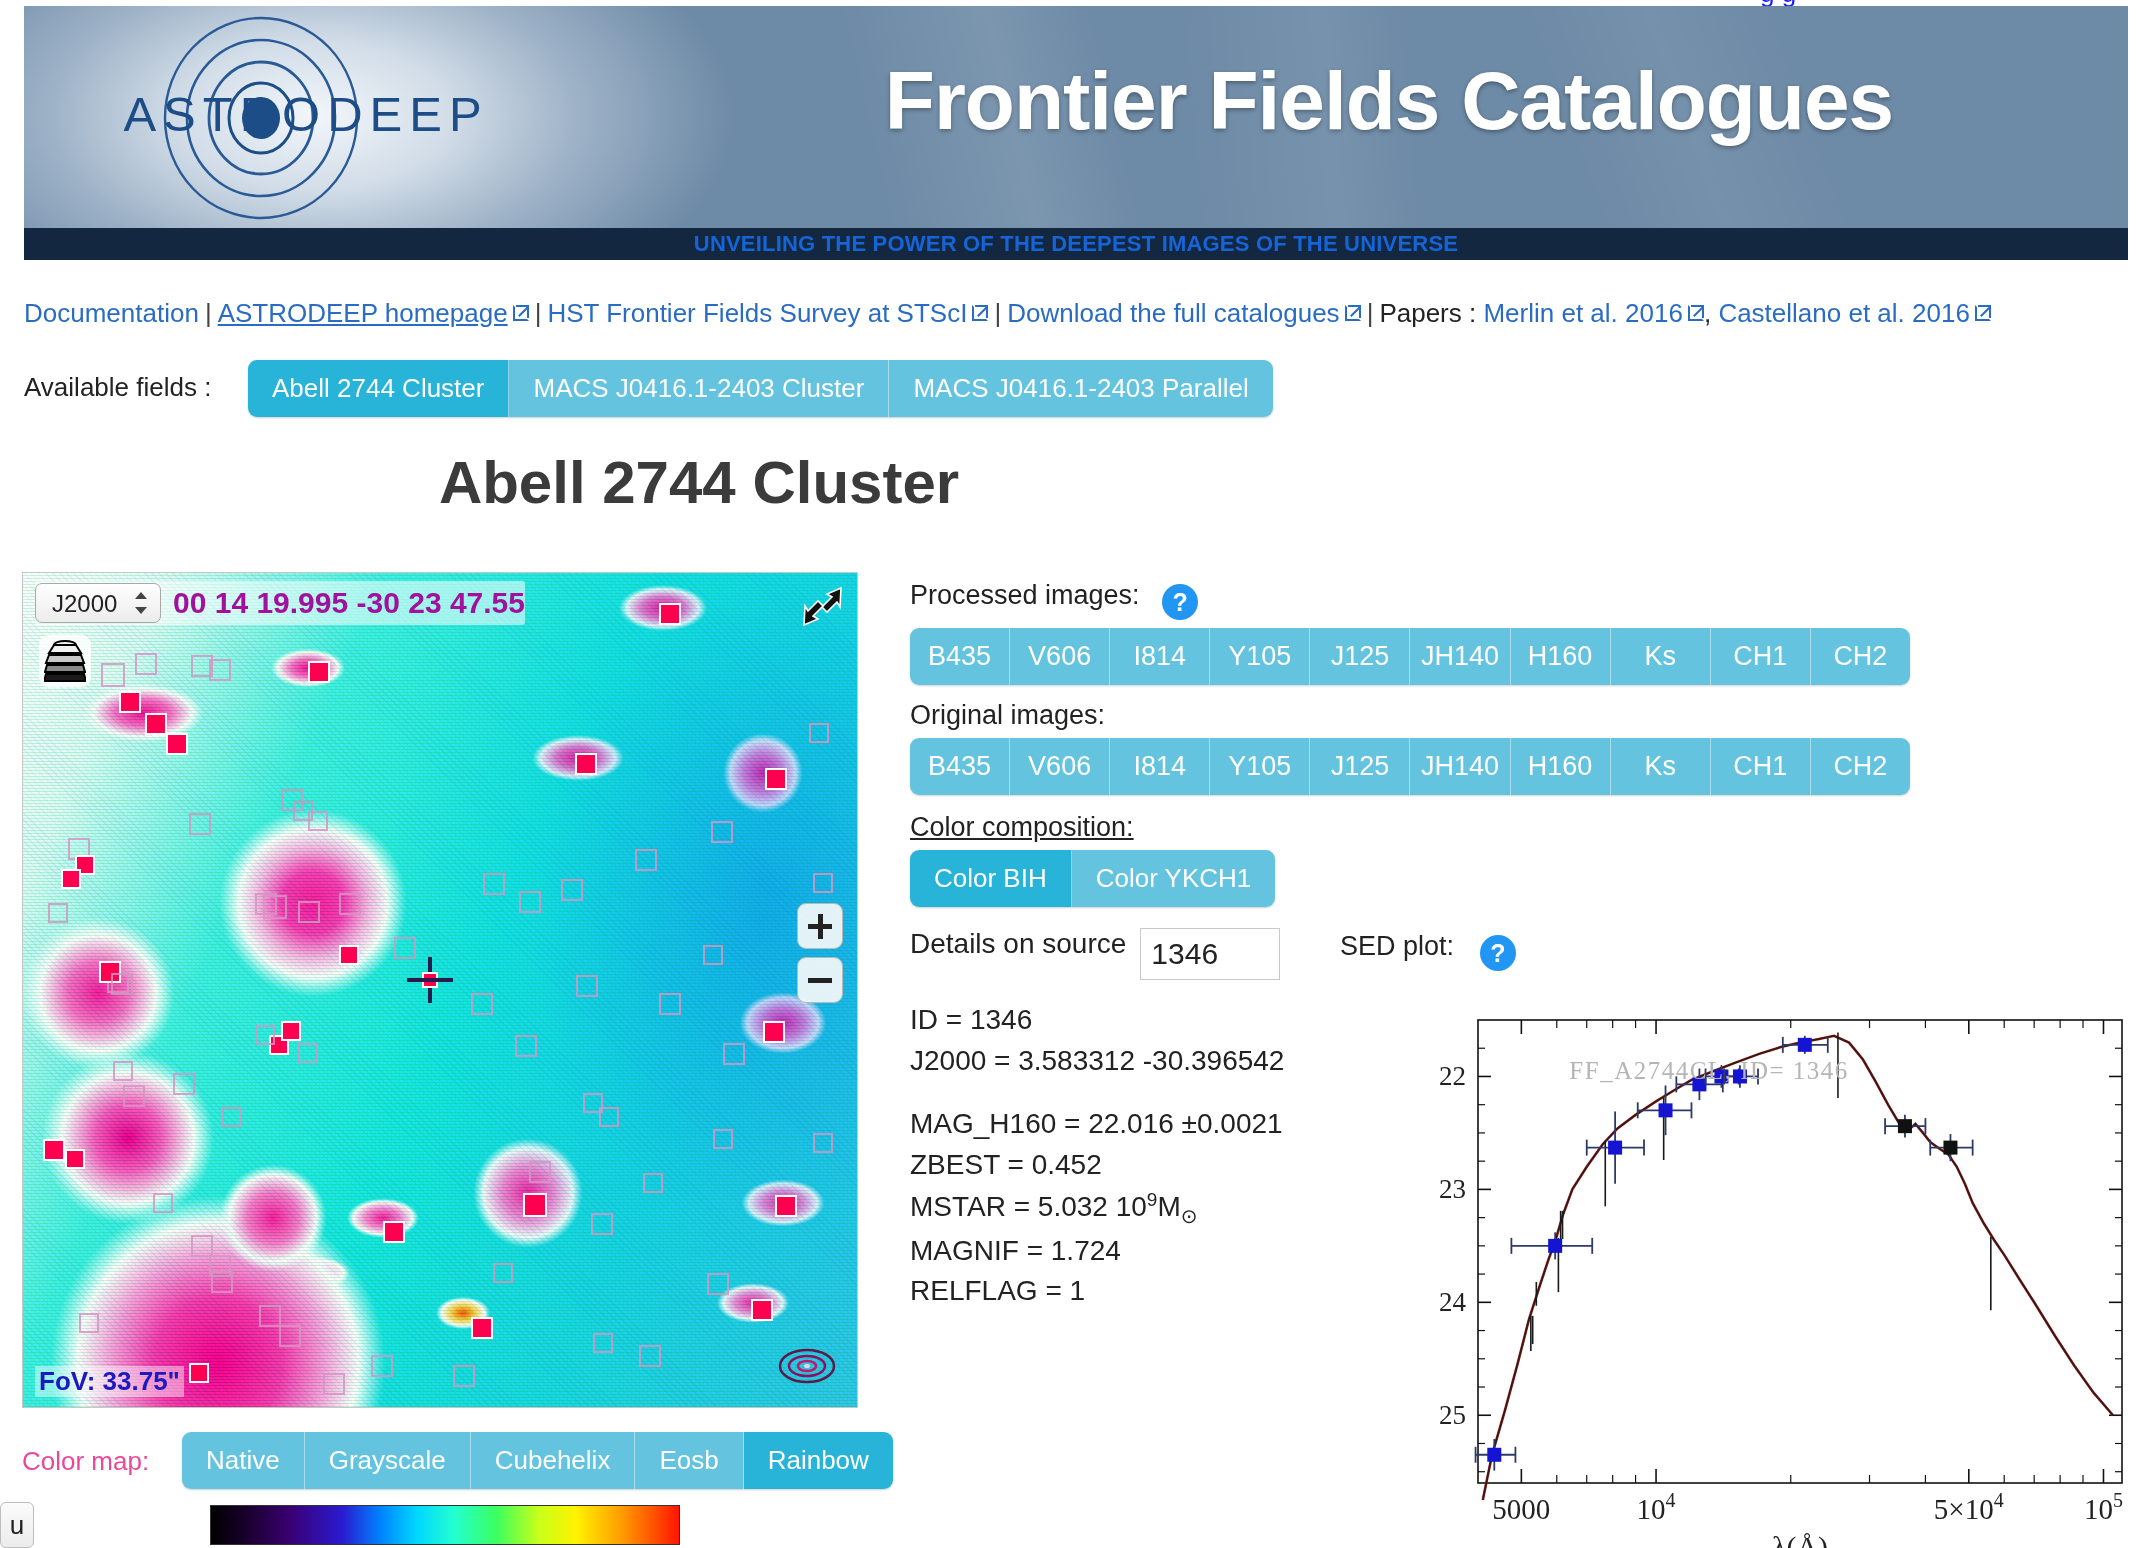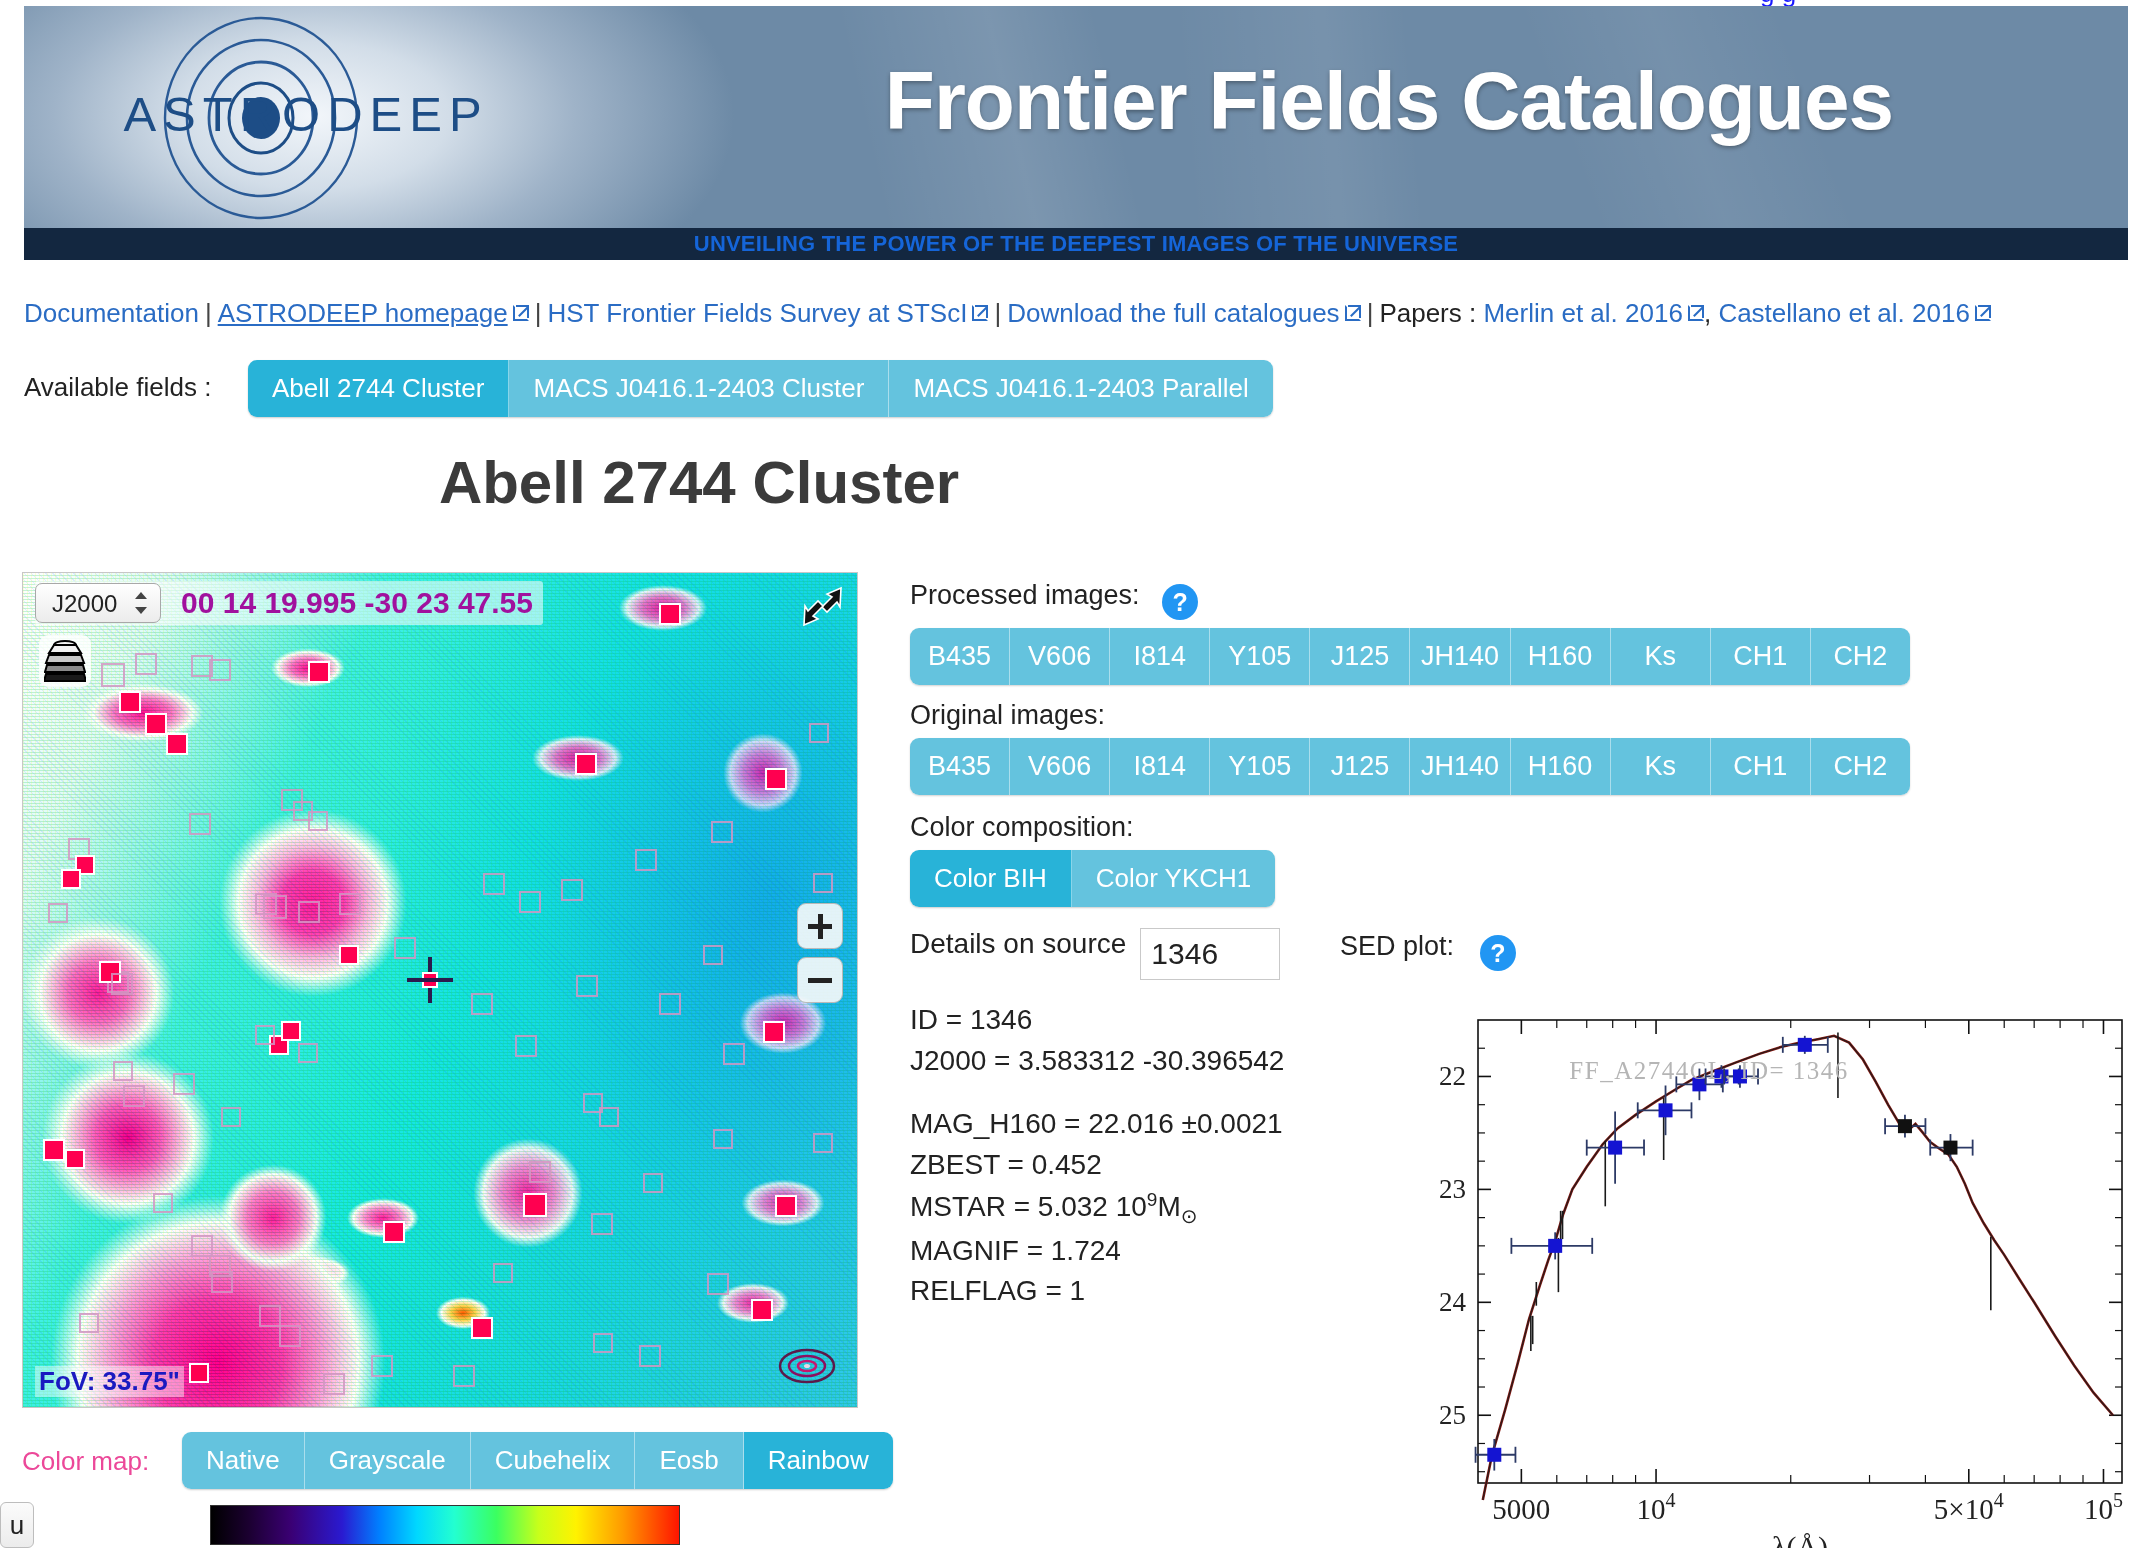--- a/index.html
+++ b/index.html
@@ -166,22 +166,22 @@
   }
   .crosshair::before { left: 21px; top: 0; width: 4px; height: 46px; }
   .crosshair::after { top: 21px; left: 0; height: 4px; width: 46px; }
   .crosshair i {
     position: absolute; left: 15px; top: 15px; width: 16px; height: 16px;
     background: #ff0050; border: 2px solid #ffffff;
   }
 
   .coord-bar {
     position: absolute; left: 12px; top: 8px; height: 44px;
-    display: flex; align-items: center; gap: 16px;
-    background: rgba(255,255,255,.55); padding-right: 10px;
+    display: flex; align-items: center; gap: 8px;
+    background: rgba(255,255,255,.55); 
     border-radius: 3px; z-index: 5;
   }
   .coord-select {
     appearance: none; -webkit-appearance: none;
     background: linear-gradient(#ffffff, #ececec);
     border: 1px solid #a8a8a8; border-radius: 7px;
     font-size: 24px; padding: 4px 42px 4px 16px; color: #222;
     font-family: "Liberation Sans", sans-serif; cursor: pointer;
     position: relative; height: 40px;
   }
@@ -485,21 +485,21 @@
     <button class="gbtn">I814</button>
     <button class="gbtn">Y105</button>
     <button class="gbtn">J125</button>
     <button class="gbtn">JH140</button>
     <button class="gbtn">H160</button>
     <button class="gbtn">Ks</button>
     <button class="gbtn">CH1</button>
     <button class="gbtn">CH2</button>
   </div>
 
-  <div class="rp-label" style="position:absolute;left:0;top:812px;">Color composition:</div>
+  <div class="rp-label" style="position:absolute;left:0;top:812px;text-decoration:underline;">Color composition:</div>
   <div class="btn-group" style="position:absolute;left:0;top:850px;">
     <button class="gbtn active">Color BIH</button>
     <button class="gbtn">Color YKCH1</button>
   </div>
 
   <div style="position:absolute;left:0;top:928px;display:flex;gap:14px;">
     <span class="src-label">Details on source</span>
     <input class="src-input" type="text" value="1346" style="">
   </div>
 

